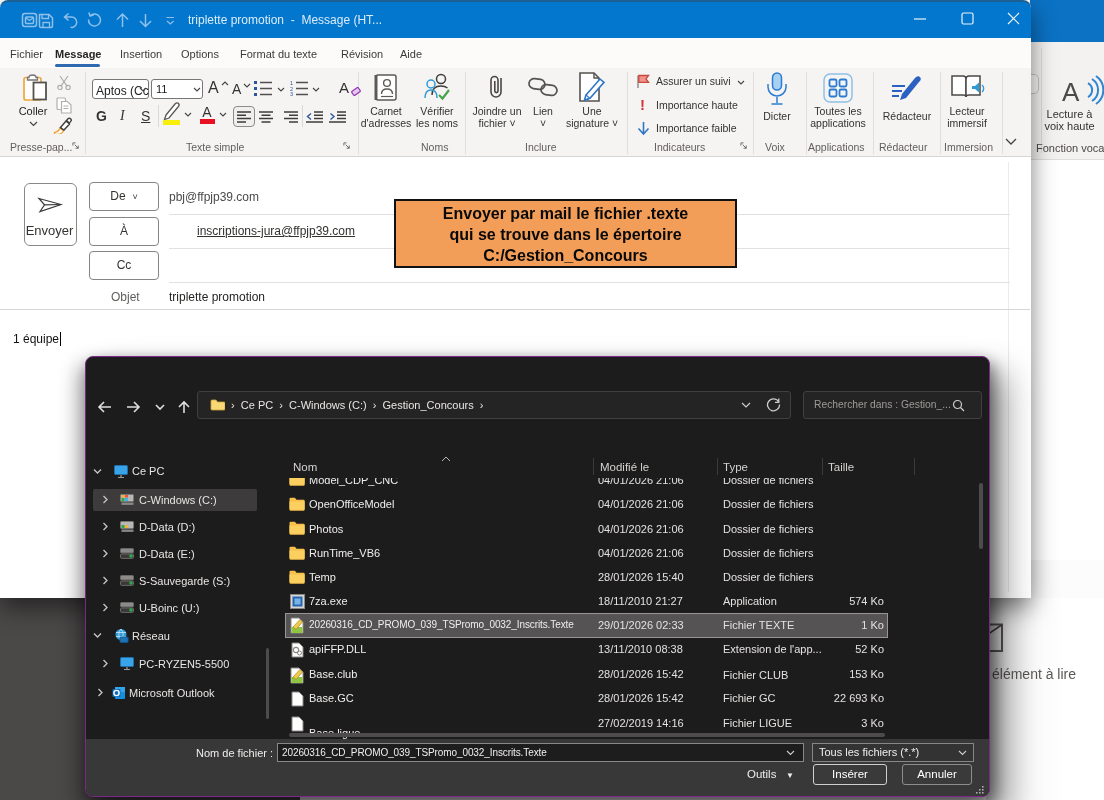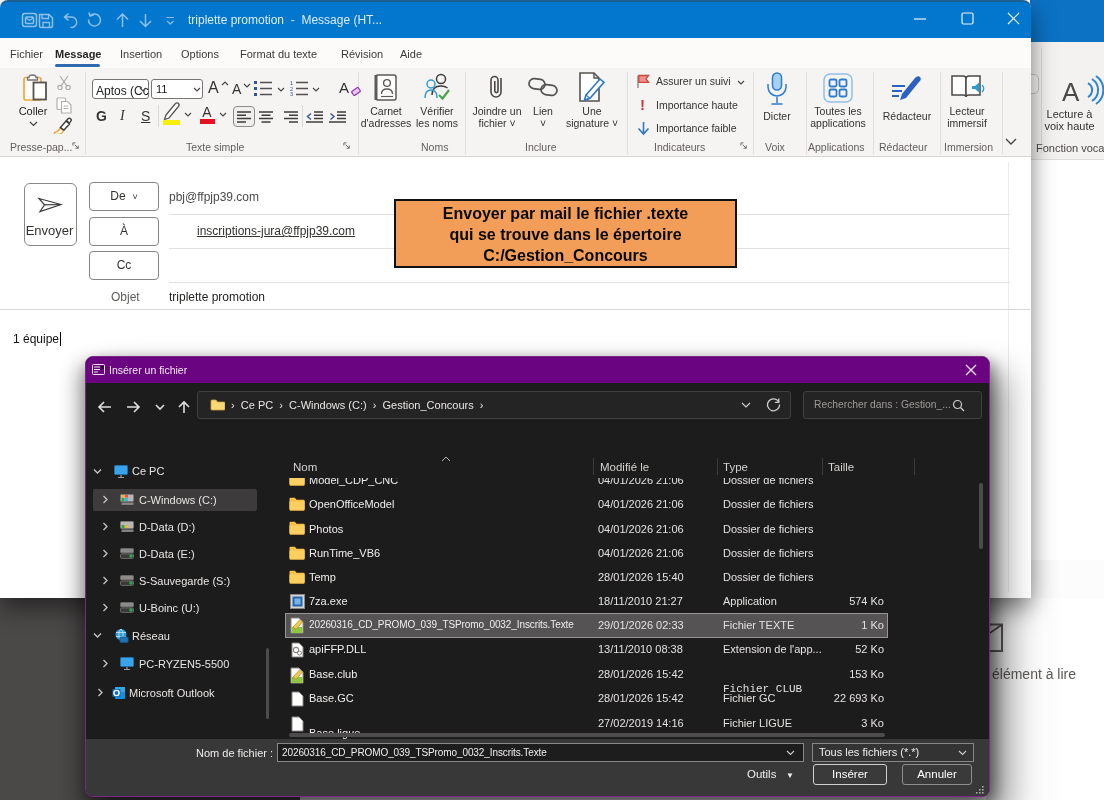--- a/index.html
+++ b/index.html
@@ -396,31 +396,20 @@
   <div class="fline" style="left:169px;top:282px;width:841px;"></div>
   <div class="fline" style="left:0px;top:309px;width:1030px;background:#d8d6d4;"></div>
   <div class="ftext" style="left:169px;top:190px;">pbj@ffpjp39.com</div>
   <div class="ftext" style="left:169px;top:224px;color:#33322f;text-decoration:underline;padding-left:28px;">inscriptions-jura@ffpjp39.com</div>
   <div class="ftext" style="left:111px;top:290px;color:#605e5c;">Objet</div>
   <div class="ftext" style="left:169px;top:290px;color:#252423;">triplette promotion</div>
   <div class="a" id="orangebox">Envoyer par mail le fichier .texte<br>qui se trouve dans le épertoire<br>C:/Gestion_Concours</div>
   <div class="a" style="left:13px;top:332px;font-size:12px;color:#111;">1 équipe<span style="border-left:1px solid #000;margin-left:1px;">&nbsp;</span></div>
 
   <div class="a" id="dlg">
-    <div class="a" id="dtitle">
-      <svg class="a" style="left:6px;top:7px;" width="13" height="11" viewBox="0 0 13 11">
-        <rect x="0.5" y="0.5" width="12" height="10" rx="1" fill="#6b0480" stroke="#f0e6f2"></rect>
-        <path d="M2 3 h6 M2 5.5 h6 M2 8 h4" stroke="#f0e6f2" stroke-width="1"></path>
-        <rect x="9" y="2" width="3" height="3" fill="#1a1a1a"></rect>
-      </svg>
-      <div class="t">Insérer un fichier</div>
-      <svg class="a" style="left:879px;top:7px;" width="12" height="12" viewBox="0 0 12 12">
-          <path d="M1 1 L11 11 M11 1 L1 11" stroke="#eeddf2" stroke-width="1.4"></path>
-        </svg>
-    </div>
     <div class="a" id="dnav">
       <svg class="a" style="left:11px;top:16px;" width="110" height="16" viewBox="0 0 110 16">
         <g stroke="#e0dedc" fill="none" stroke-width="1.6">
           <path d="M14 8 H2 M7 3 L2 8 L7 13"></path>
           <path d="M30 8 H42 M37 3 L42 8 L37 13"></path>
           <path d="M59 6 l4 4 l4 -4"></path>
           <path d="M87 14 V3 M82 8 L87 3 L92 8"></path>
         </g>
       </svg>
       <div class="a" style="left:111px;top:8px;width:594px;height:28px;background:#252424;border:1px solid #433f41;border-radius:3px;box-sizing:border-box;"></div>
@@ -608,21 +597,21 @@
       <div class="dtxt ty" style="top:188px;">Extension de l'app...</div>
       <div class="dtxt sz" style="top:188px;">52 Ko</div>
 
       <svg class="a" style="left:16px;top:212px;" width="14" height="17" viewBox="0 0 14 17">
           <path d="M1 1 h8 l4 4 v11 h-12z" fill="#fdfdfb" stroke="#8a8886"></path>
           <rect x="1.5" y="10" width="11" height="6" fill="#8ec641"></rect>
           <path d="M3 10 L10 2.5 l2.5 2.5 L6 12.5z" fill="#f2c84b" stroke="#a8882a" stroke-width="0.7"></path>
         </svg>
       <div class="dtxt nm" style="top:213px;">Base.club</div>
       <div class="dtxt dt" style="top:213px;">28/01/2026 15:42</div>
-      <div class="dtxt ty" style="top:228px;font-family:Liberation Mono, monospace;">Fichier CLUB</div>
+      <div class="dtxt ty" style="top:214px;">Fichier CLUB</div>
       <div class="dtxt sz" style="top:213px;">153 Ko</div>
 
       <svg class="a" style="left:17px;top:236px;" width="13" height="16" viewBox="0 0 13 16">
           <path d="M1 1 h7 l4 4 v10 h-11z" fill="#fdfdfb" stroke="#8a8886"></path>
         </svg>
       <div class="dtxt nm" style="top:237px;">Base.GC</div>
       <div class="dtxt dt" style="top:237px;">28/01/2026 15:42</div>
       <div class="dtxt ty" style="top:237px;">Fichier GC</div>
       <div class="dtxt sz" style="top:237px;">22 693 Ko</div>
 

